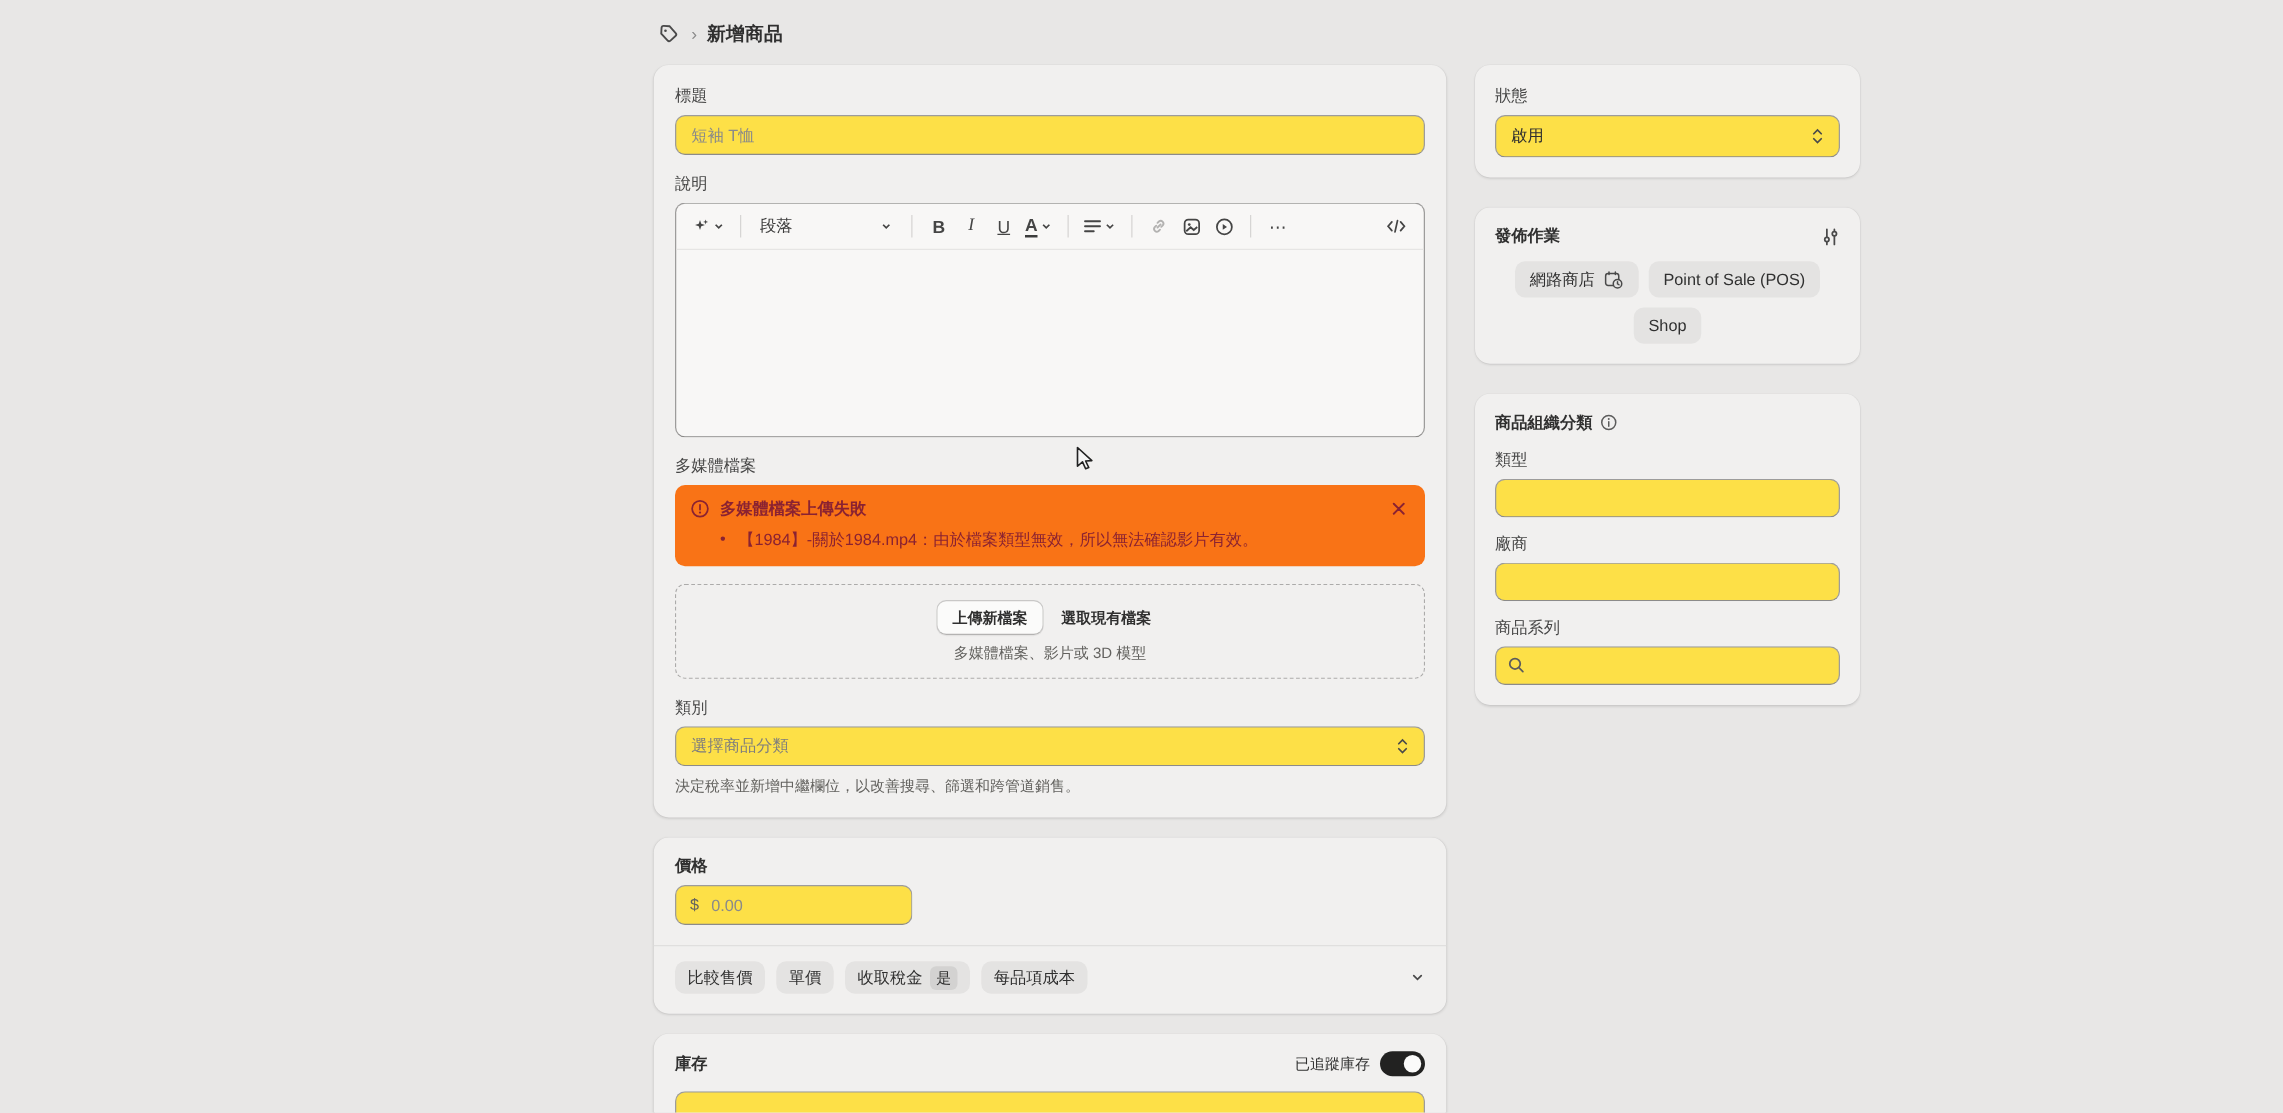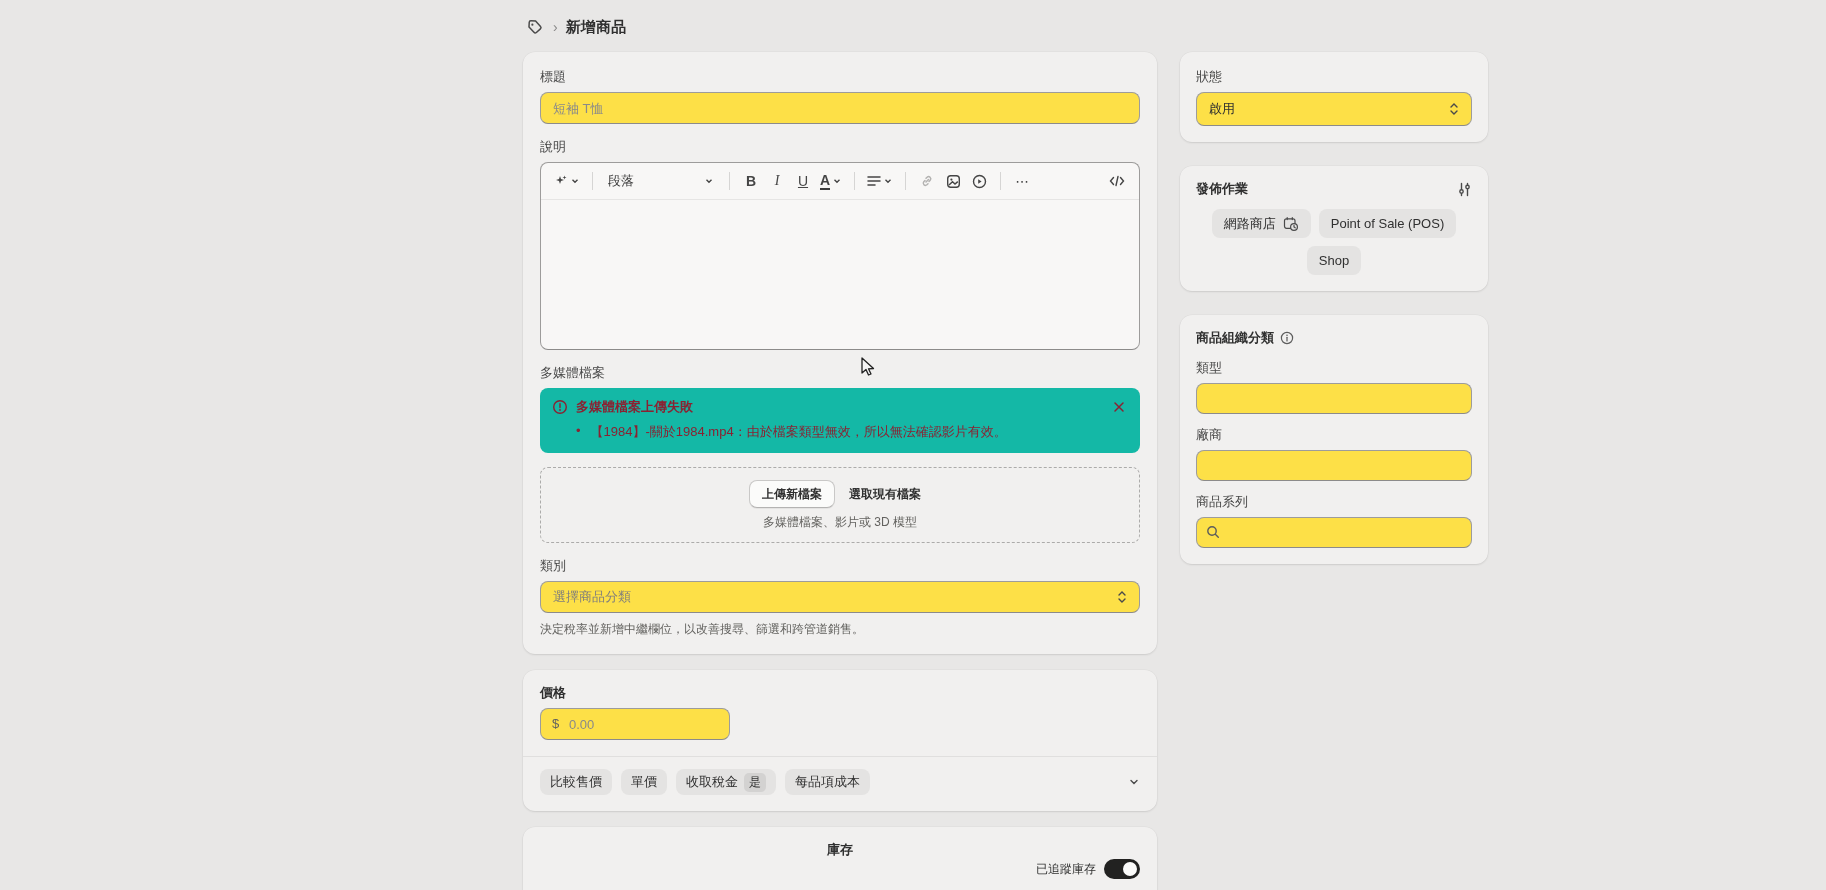--- a/index.html
+++ b/index.html
@@ -51,21 +51,21 @@
   .tbtn .b { font-weight:800; }
   .tbtn .i { font-style:italic; font-family:"Liberation Serif","DejaVu Serif",serif; }
   .tbtn .u { text-decoration:underline; }
   .tbtn .a { border-bottom:2px solid #3c3c3c; line-height:1; padding-bottom:1px; font-weight:600; }
   .tdiv { width:1px; height:18px; background:#d6d5d4; margin:0 7px; }
   .para-btn { width:118px; justify-content:space-between; padding:0 6px; font-size:13px; color:#3c3c3c; }
   .editor-body { height:149px; cursor:text; }
   .spacer { flex:1; }
 
   
-  .banner { margin-top:0; background:#14b8a6; border-radius:8px; padding:10px 12px 12px; color:#8a2232; }
+  .banner { margin-top:0; background:#f97316; border-radius:8px; padding:10px 12px 12px; color:#8a2232; }
   .banner-head { display:flex; align-items:center; gap:8px; }
   .banner-head .bt { font-weight:700; font-size:13px; flex:1; }
   .banner-x { width:18px; height:18px; display:flex; align-items:center; justify-content:center; cursor:pointer; border-radius:4px; }
   .banner-item { margin:7px 0 0 24px; font-size:13px; display:flex; gap:10px; }
   .banner-item::before { content:"•"; }
 
   
   .dropzone { margin-top:14px; border:1px dashed #acabaa; border-radius:8px; padding:12px 24px 11px; text-align:center; }
   .dz-row { display:flex; align-items:center; justify-content:center; gap:4px; }
   .btn-sec {
@@ -84,21 +84,21 @@
   .price-input-wrap { width:190px; position:relative; margin-top:6px; }
   .price-input-wrap .cur { position:absolute; left:12px; top:8px; color:#63625f; font-size:13px; }
   .price-input-wrap input { padding-left:28px; }
   .full-divider { height:1px; background:#e0dfde; margin:16px -17px 12px; }
   .chips-row { display:flex; align-items:center; gap:9px; }
   .chip { height:26px; background:#e4e3e2; border-radius:8px; padding:0 10px; display:inline-flex; align-items:center; gap:6px; font-size:13px; color:#303030; cursor:pointer; }
   .chip .badge { background:#d3d2d1; border-radius:5px; padding:1px 5px; font-size:12px; }
   .chips-row .expand { margin-left:auto; color:#4a4a4a; cursor:pointer; display:flex; }
 
   
-  .inv-head { display:flex; align-items:center;flex-direction:column; }
+  .inv-head { display:flex; align-items:center; }
   .inv-right { margin-left:auto; display:flex; align-items:center; gap:8px; font-size:12px; color:#303030; }
   .toggle { width:36px; height:20px; border-radius:10px; background:#222221; position:relative; cursor:pointer; }
   .toggle .knob { position:absolute; right:3px; top:3px; width:14px; height:14px; border-radius:50%; background:#fbfbfa; }
   .inv-sliver { margin-top:12px; height:34px; }
 
   
   .side-head { display:flex; align-items:center; }
   .side-head .icon-r { margin-left:auto; display:flex; cursor:pointer; color:#4a4a4a; }
   .chips-wrap { display:flex; flex-wrap:wrap; gap:8px; margin-top:11px;justify-content:center; }
   .pill { height:29px; background:#e4e3e2; border-radius:8px; padding:0 12px; display:inline-flex; align-items:center; gap:7px; font-size:13px; color:#303030; cursor:pointer; }

